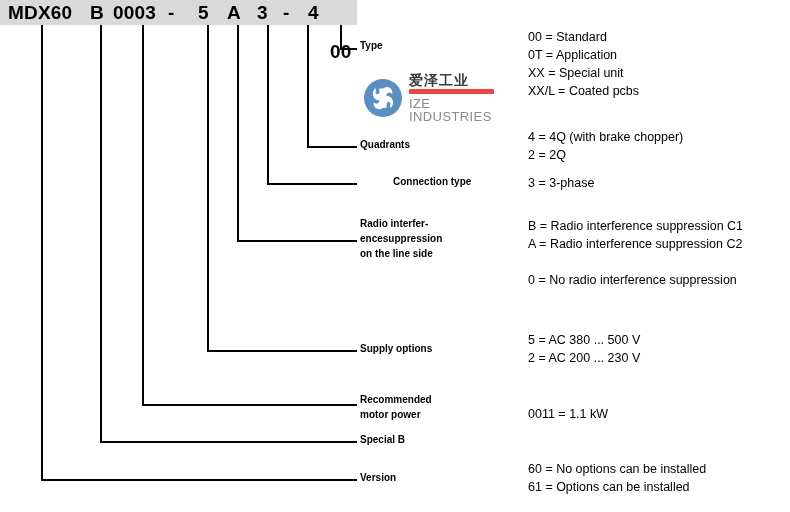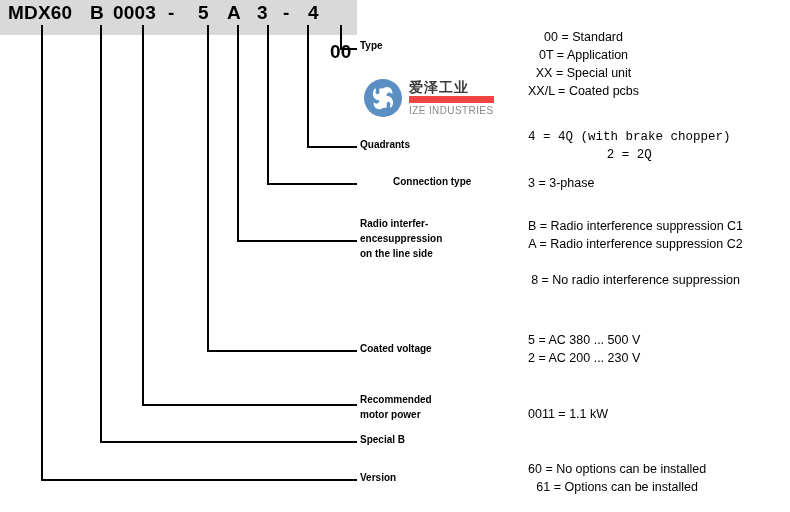--- a/index.html
+++ b/index.html
@@ -18,21 +18,21 @@
     overflow: hidden;
     background: #ffffff;
   }
 
   
   #code-bar {
     position: absolute;
     left: 0;
     top: 0;
     width: 357px;
-    height: 35px;
+    height: 25px;
     background: #d9d9d9;
     text-align: center;
   }
   .code-token {
     position: absolute;
     top: 1px;
     font-size: 19px;
     font-weight: bold;
     line-height: 23px;
     letter-spacing: 0.2px;
@@ -65,21 +65,20 @@
 
   
   .field-values {
     position: absolute;
     left: 528px;
     font-size: 12.5px;
     font-weight: normal;
     line-height: 18px;
     white-space: pre-line;
     color: #000;
-    text-align: center;
   }
 
   
   #watermark {
     position: absolute;
     left: 364px;
     top: 76px;
     width: 130px;
     height: 44px;
     display: flex;
@@ -104,25 +103,25 @@
     display: flex;
     flex-direction: column;
     justify-content: center;
     line-height: 1;
   }
   #logo-cn {
     font-size: 14px;
     font-weight: bold;
     color: #3a3a3a;
     letter-spacing: 1px;
-    border-bottom: 7px solid #ef4444;
+    border-bottom: 5px solid #ef4444;
     padding-bottom: 2px;
   }
   #logo-en {
-    font-size: 10px;
+    font-size: 13px;
     color: #8a8a8a;
     letter-spacing: 0.4px;
     padding-top: 3px;
   }
 </style>
 </head>
 <body>
 
 <div id="page">
 
@@ -157,38 +156,38 @@
       <div class="leader-v" style="left: 41px; top: 25px; height: 454px;"></div>
       <div class="leader-h" style="left: 41px; top: 479px; width: 316px;"></div>
     </div>
   <div id="labels">
       <div class="field-label" style="top: 38px;">Type</div>
       <div class="field-label" style="top: 137px;">Quadrants</div>
       <div class="field-label" style="top: 174px; margin-left: 33px;">Connection type</div>
       <div class="field-label" style="top: 216px;">Radio interfer-
 encesuppression
 on the line side</div>
-      <div class="field-label" style="top: 341px;">Coated voltage</div>
+      <div class="field-label" style="top: 341px;">Supply options</div>
       <div class="field-label" style="top: 392px;">Recommended
 motor power</div>
       <div class="field-label" style="top: 432px;">Special B</div>
       <div class="field-label" style="top: 470px;">Version</div>
     </div>
   <div id="values">
       <div class="field-values" style="top: 28px;">00 = Standard
 0T = Application
 XX = Special unit
 XX/L = Coated pcbs</div>
-      <div class="field-values" style="top: 128px; font-family: Liberation Mono, monospace;">4 = 4Q (with brake chopper)
+      <div class="field-values" style="top: 128px;">4 = 4Q (with brake chopper)
 2 = 2Q</div>
       <div class="field-values" style="top: 174px;">3 = 3-phase</div>
       <div class="field-values" style="top: 217px;">B = Radio interference suppression C1
 A = Radio interference suppression C2
 
-8 = No radio interference suppression</div>
+0 = No radio interference suppression</div>
       <div class="field-values" style="top: 331px;">5 = AC 380 ... 500 V
 2 = AC 200 ... 230 V</div>
       <div class="field-values" style="top: 396px; margin-top: 9px;">0011 = 1.1 kW</div>
       <div class="field-values" style="top: 460px;">60 = No options can be installed
 61 = Options can be installed</div>
     </div>
 
   <div id="watermark">
     <div id="logo-mark">
       <svg class="glyph" viewBox="0 0 38 38" xmlns="http://www.w3.org/2000/svg" aria-hidden="true">

